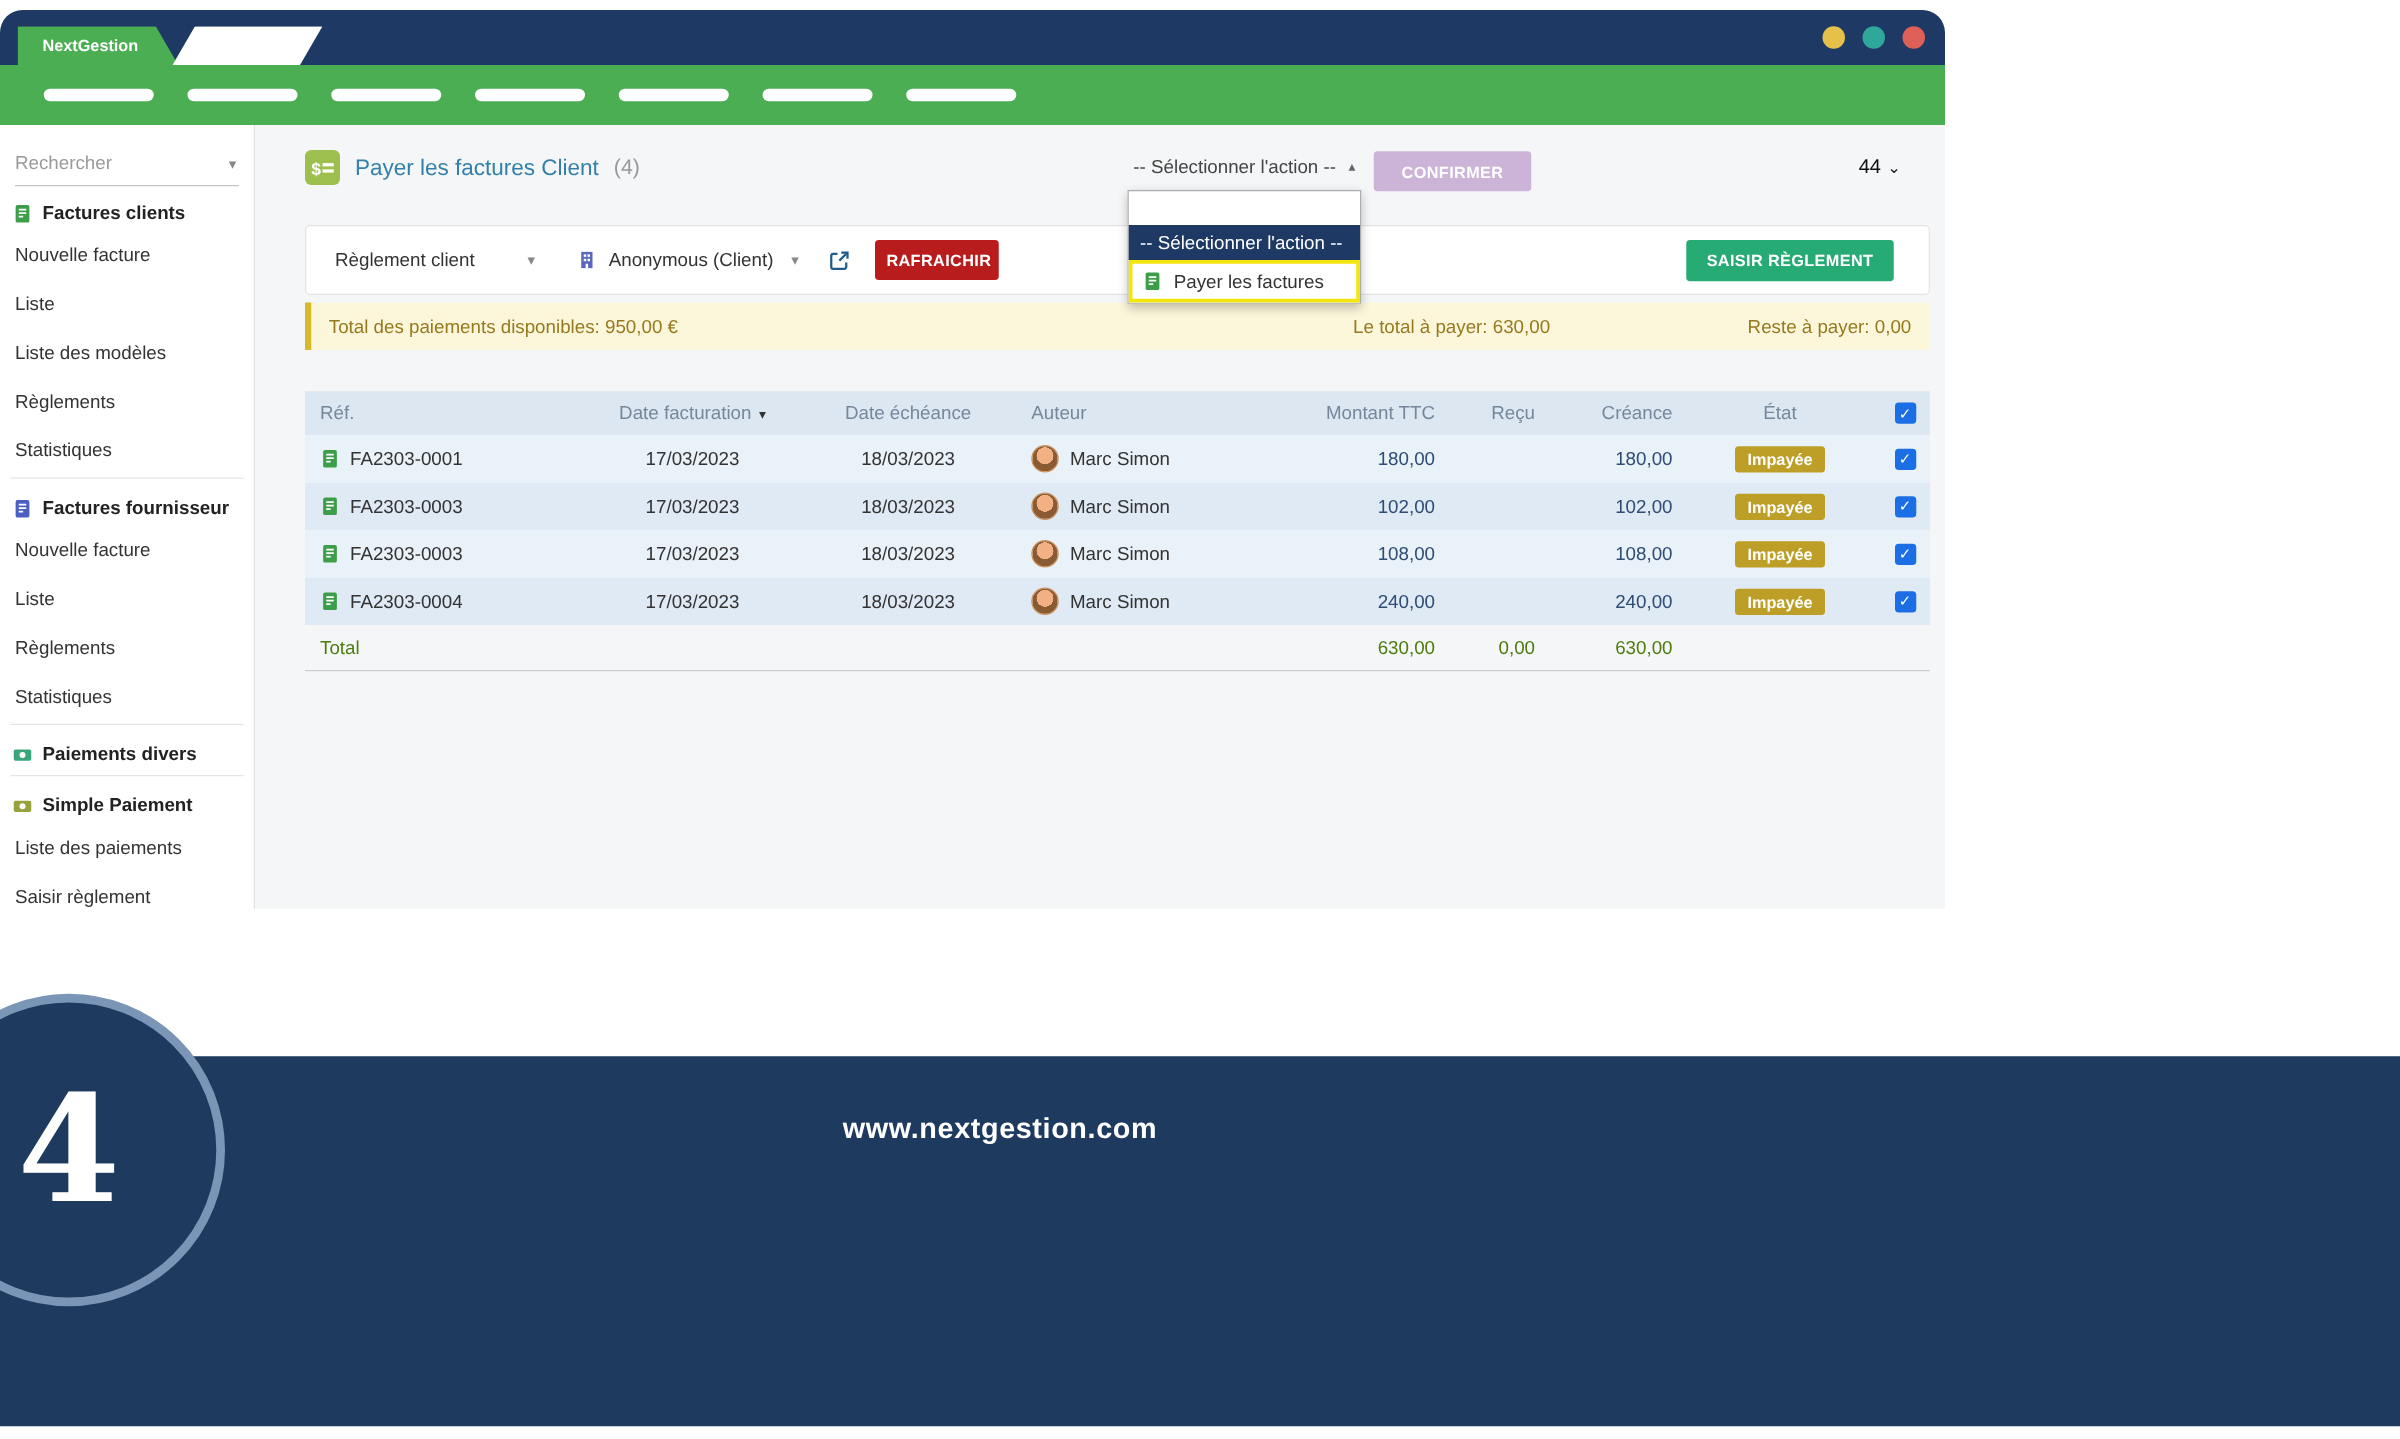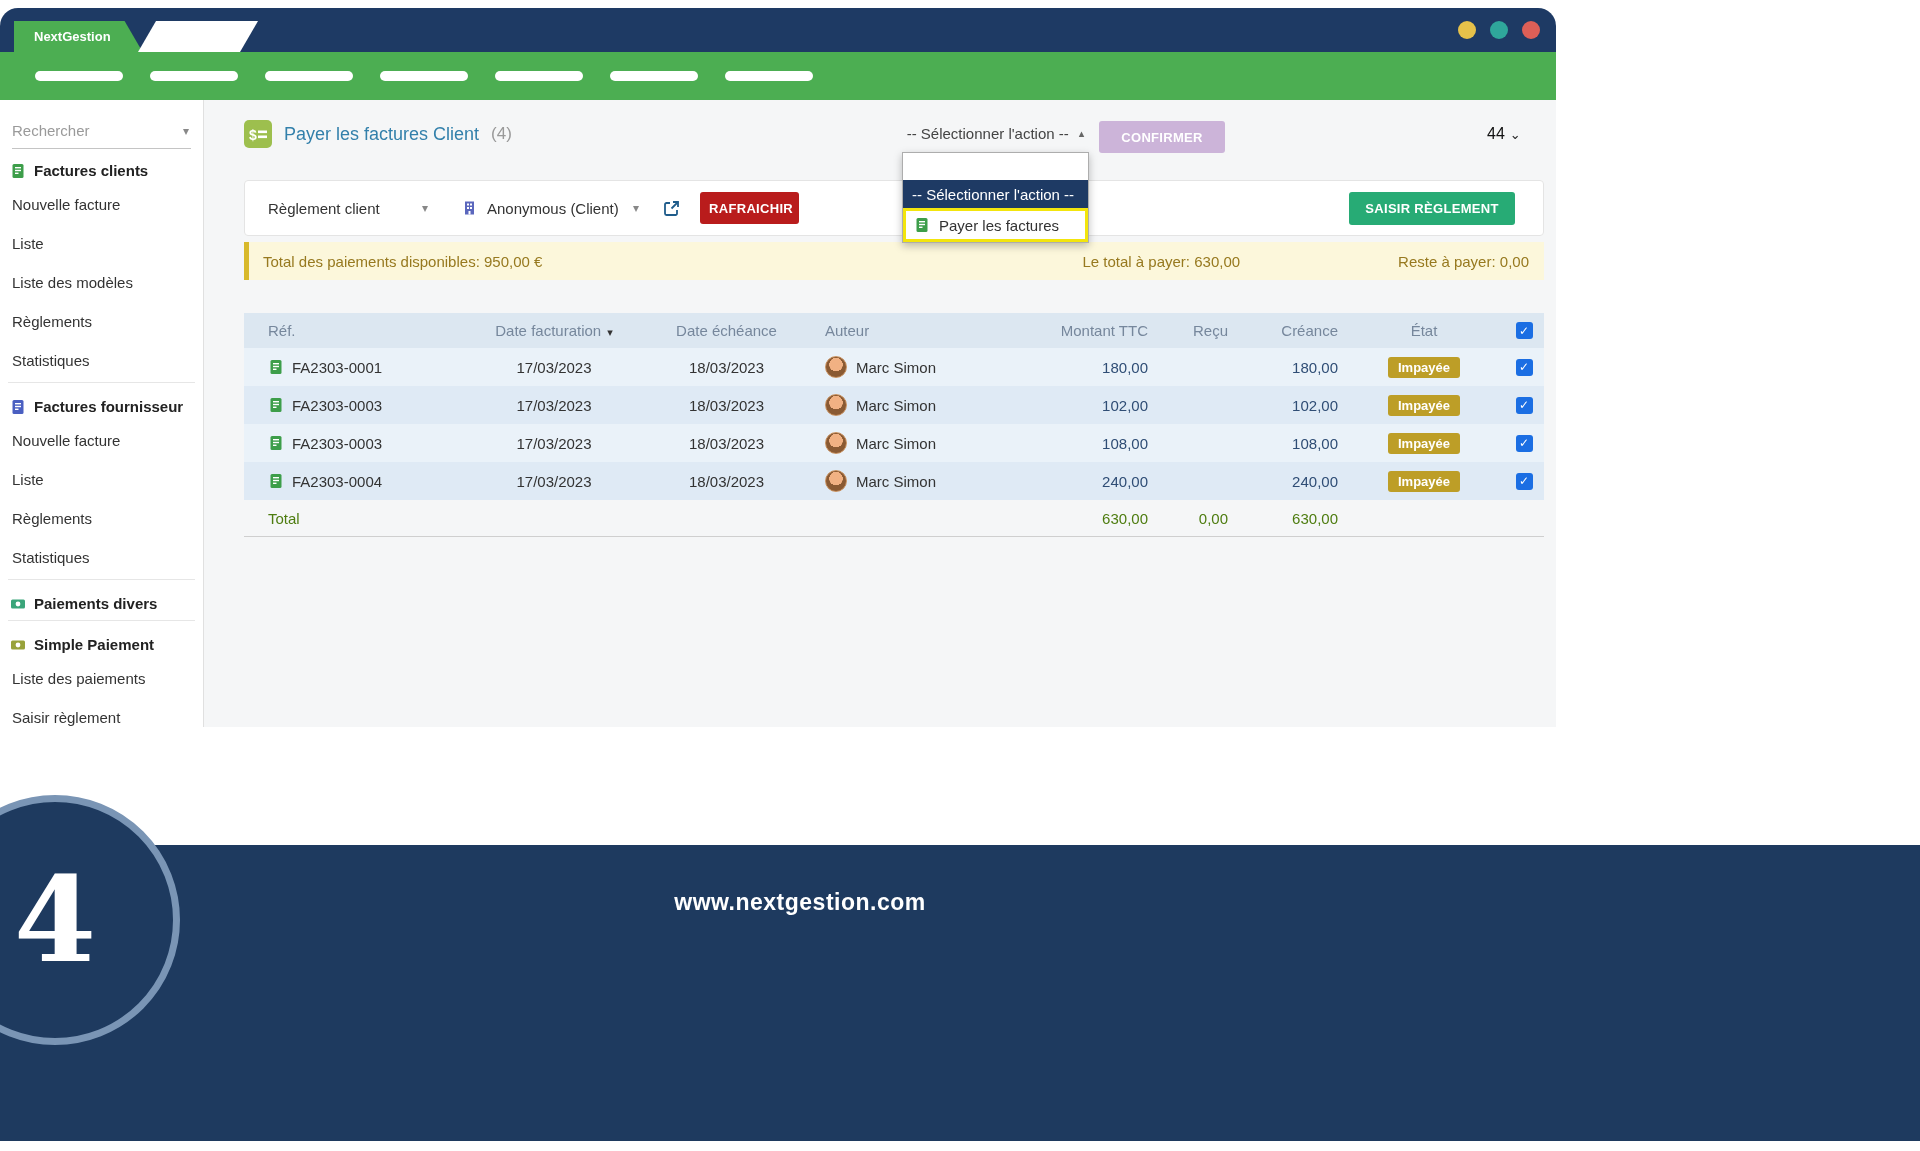--- a/index.html
+++ b/index.html
@@ -82,21 +82,21 @@
   .sum-rest { margin-left:158px; }
 
   .table { position:absolute; left:40px; top:213px; width:1300px; font-size:15px; }
   .tr { display:grid; grid-template-columns:220px 180px 165px 230px 115px 80px 110px 160px 40px; align-items:center; }
   .thead { height:35px; background:#dce7f1; color:#76879c; }
   .trow { height:38px; color:#333; }
   .trow.odd { background:#eaf2f9; }
   .trow.even { background:#dfeaf5; }
   .ttotal { height:37px; color:#4d7c0f; border-bottom:1px solid #cfcfcf; }
 
-  .c-ref { display:flex; align-items:center; gap:8px; padding-left:24px; }
+  .c-ref { display:flex; align-items:center; gap:8px; padding-left:12px; }
   .c-center { text-align:center; }
   .c-auteur { display:flex; align-items:center; gap:9px; padding-left:16px; }
   .c-num { text-align:right; padding-right:6px; }
   .amount { color:#2f4d75; }
   .c-etat { display:flex; justify-content:center; }
   .c-chk { display:flex; justify-content:center; }
   .sort-caret { color:#333; font-size:11px; margin-left:6px; }
 
   .badge { background:#bd9e27; color:#fff; font-size:13px; font-weight:bold; padding:3px 10px; border-radius:3px; }
   .checkbox { width:17px; height:17px; background:#1b6ee3; border-radius:3px; display:flex; align-items:center; justify-content:center;

